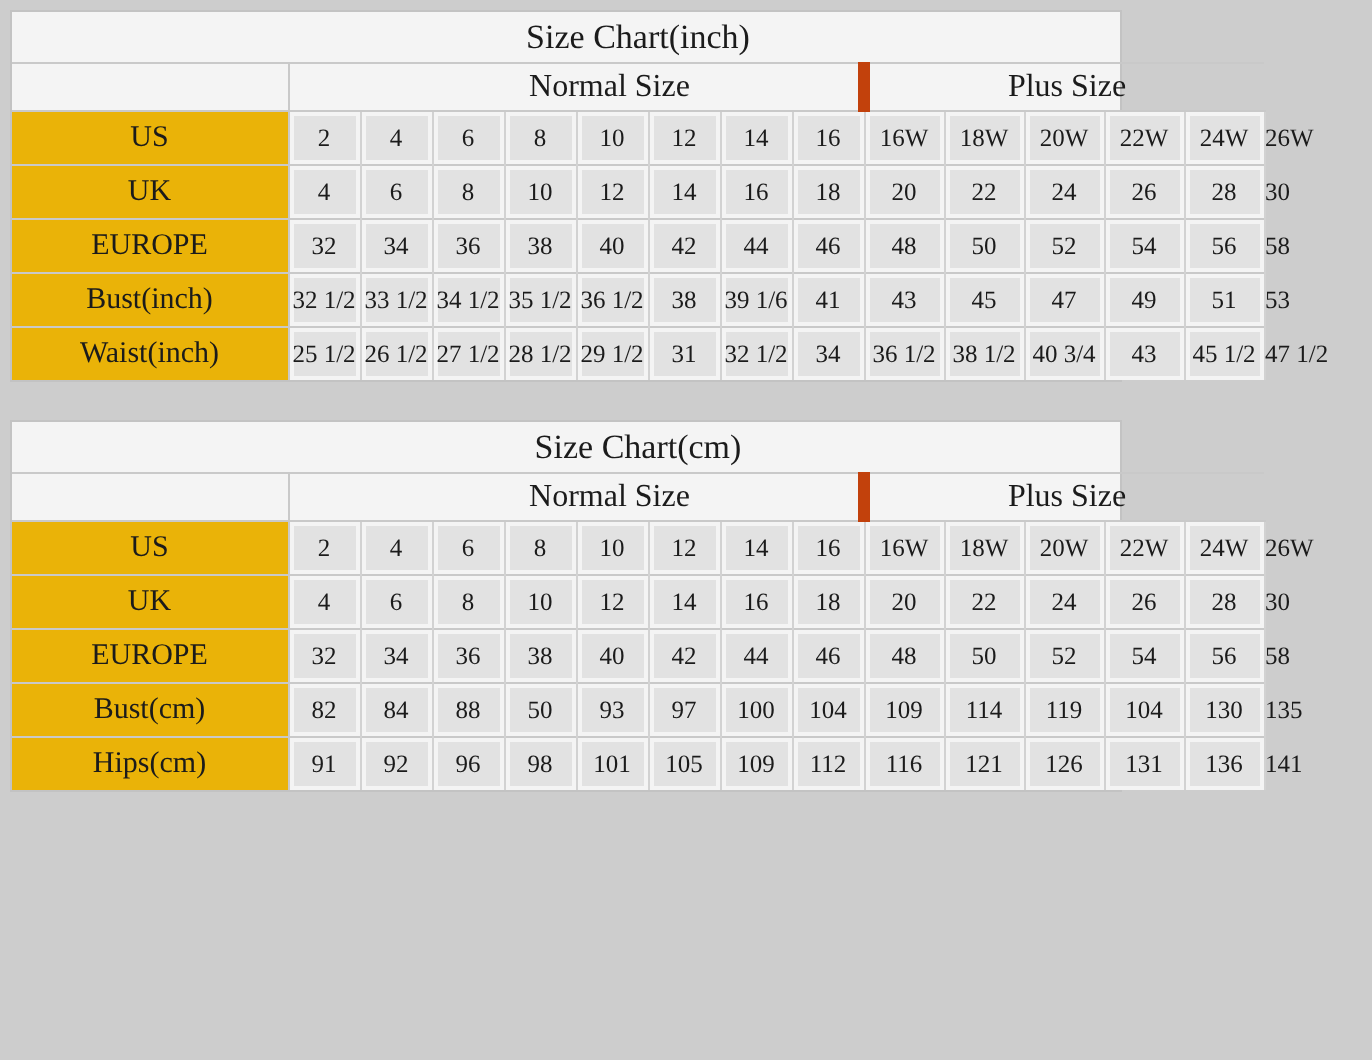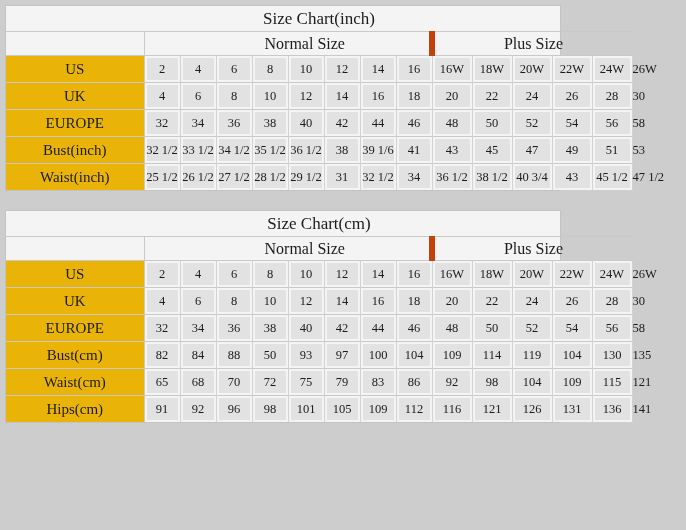--- a/index.html
+++ b/index.html
@@ -281,37 +281,20 @@
             <td class="data">100</td>
             <td class="data">104</td>
             <td class="data">109</td>
             <td class="data">114</td>
             <td class="data">119</td>
             <td class="data">104</td>
             <td class="data">130</td>
             <td class="data">135</td>
           </tr>
           <tr>
-            <th class="row-label">Waist(cm)</th>
-            <td class="data">65</td>
-            <td class="data">68</td>
-            <td class="data">70</td>
-            <td class="data">72</td>
-            <td class="data">75</td>
-            <td class="data">79</td>
-            <td class="data">83</td>
-            <td class="data">86</td>
-            <td class="data">92</td>
-            <td class="data">98</td>
-            <td class="data">104</td>
-            <td class="data">109</td>
-            <td class="data">115</td>
-            <td class="data">121</td>
-          </tr>
-          <tr>
             <th class="row-label">Hips(cm)</th>
             <td class="data">91</td>
             <td class="data">92</td>
             <td class="data">96</td>
             <td class="data">98</td>
             <td class="data">101</td>
             <td class="data">105</td>
             <td class="data">109</td>
             <td class="data">112</td>
             <td class="data">116</td>

